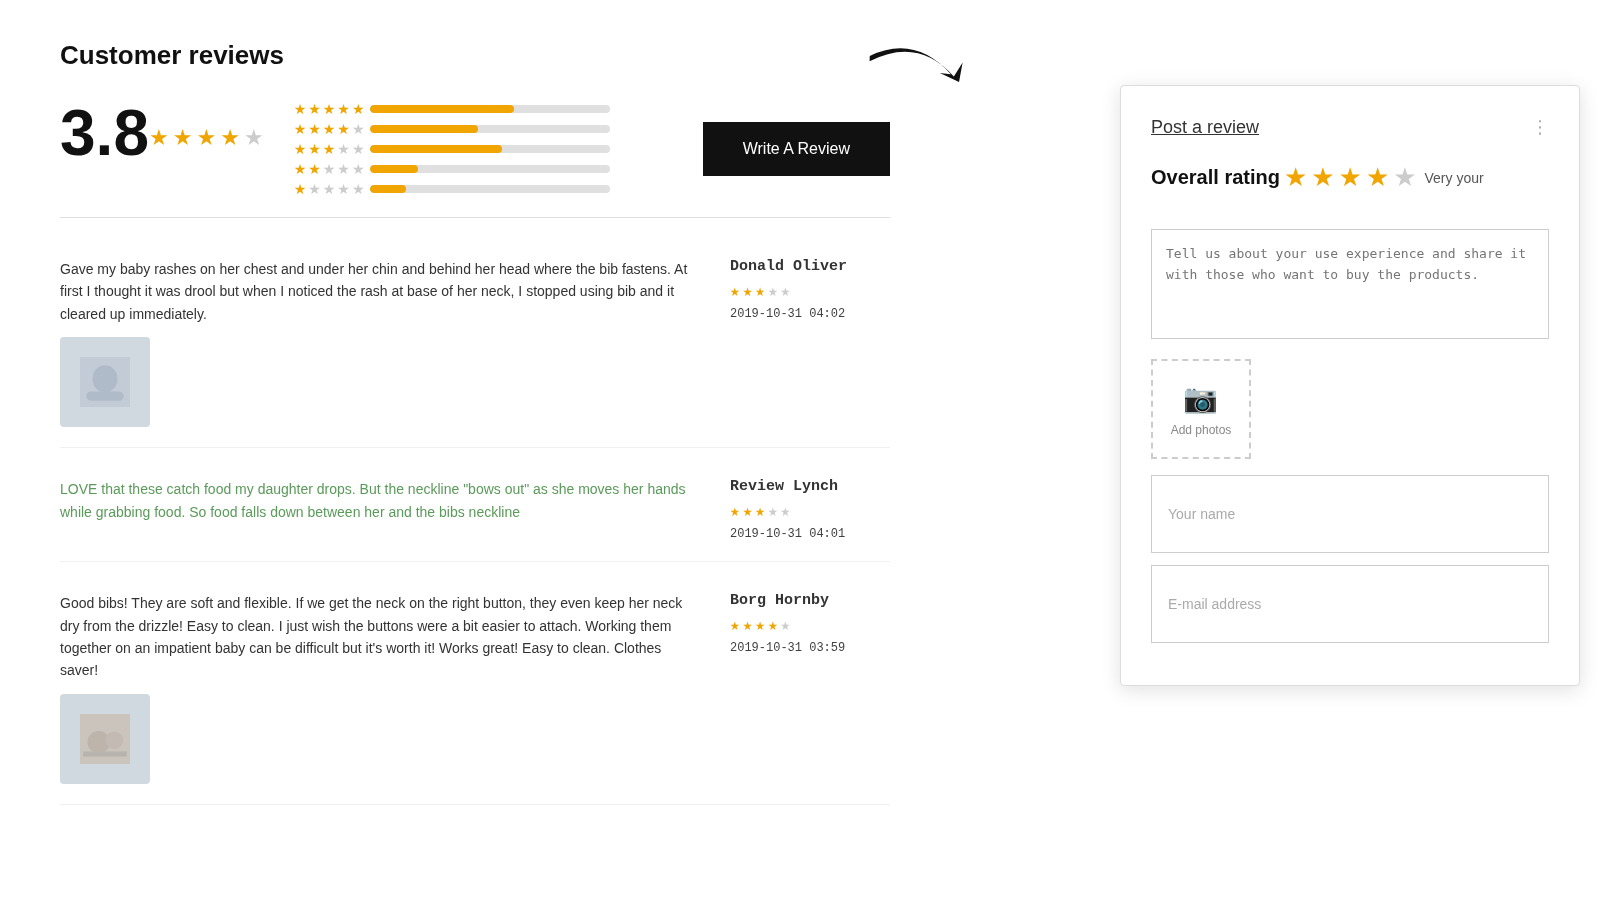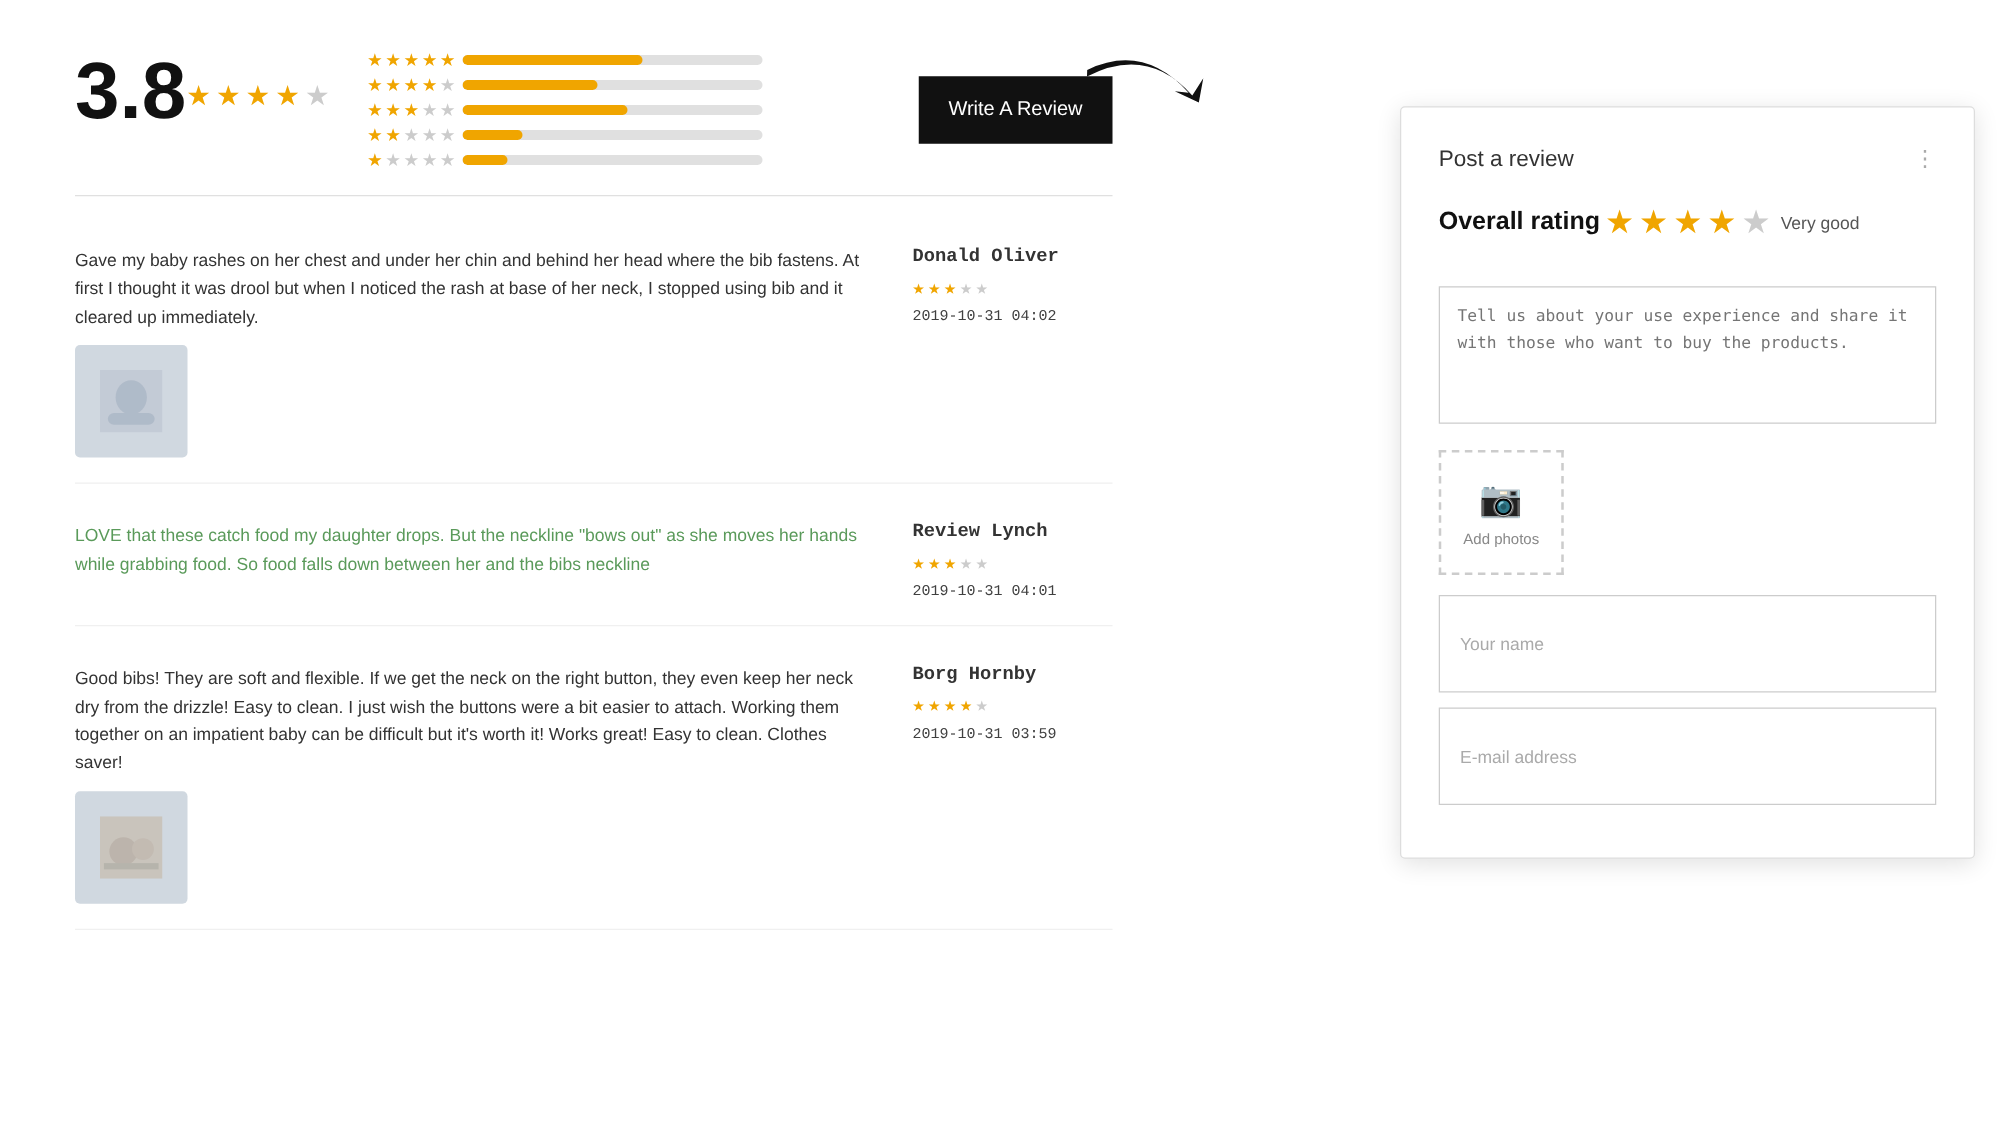--- a/index.html
+++ b/index.html
@@ -82,21 +82,21 @@
 
     .summary-stars .star-gold { font-size: 22px; }
     .summary-stars .star-gray { font-size: 22px; }
 
     .write-review-btn {
       margin-left: auto;
       align-self: center;
       background: #111;
       color: #fff;
       border: none;
-      padding: 18px 24px;
+      padding: 18px 40px;
       font-size: 16px;
       cursor: pointer;
       font-weight: 500;
     }
 
     .reviews-list { display: flex; flex-direction: column; gap: 30px; }
 
     .review-item {
       display: flex;
       gap: 40px;
@@ -170,20 +170,21 @@
       display: flex;
       justify-content: space-between;
       align-items: center;
       margin-bottom: 24px;
     }
 
     .panel-title {
       font-size: 18px;
       font-weight: normal;
       color: #333;
+      text-decoration: underline;
     }
 
     .panel-dots {
       font-size: 18px;
       color: #aaa;
       cursor: pointer;
     }
 
     .overall-rating-row {
       display: flex;
@@ -278,20 +279,21 @@
     .big-num-col {
       display: flex;
       flex-direction: row;
       align-items: center;
     }
   </style>
 </head>
 <body>
 
 <div class="main-content">
+  <h1 class="page-title">Customer reviews</h1>
 
   <div class="rating-summary">
     <div class="rating-summary-row">
       <div class="big-num-col">
         <div class="big-rating">3.8</div>
         <div class="summary-stars">
           <span class="star-gold">★</span>
           <span class="star-gold">★</span>
           <span class="star-gold">★</span>
           <span class="star-gold">★</span>
@@ -451,21 +453,21 @@
 
   <div class="overall-rating-row">
     <span class="overall-label">Overall rating</span>
     <div class="panel-stars">
       <span class="star-gold">★</span>
       <span class="star-gold">★</span>
       <span class="star-gold">★</span>
       <span class="star-gold">★</span>
       <span class="star-gray">★</span>
     </div>
-    <span class="rating-text">Very good</span>
+    <span class="rating-text">Very your</span>
   </div>
 
   <textarea class="review-textarea" placeholder="Tell us about your use experience and share it with those who want to buy the products." style=""></textarea>
 
   <div class="add-photos-box">
     <span class="camera-icon">📷</span>
     <span class="add-photos-label">Add photos</span>
   </div>
 
   <input class="panel-input" type="text" placeholder="Your name" style="">

